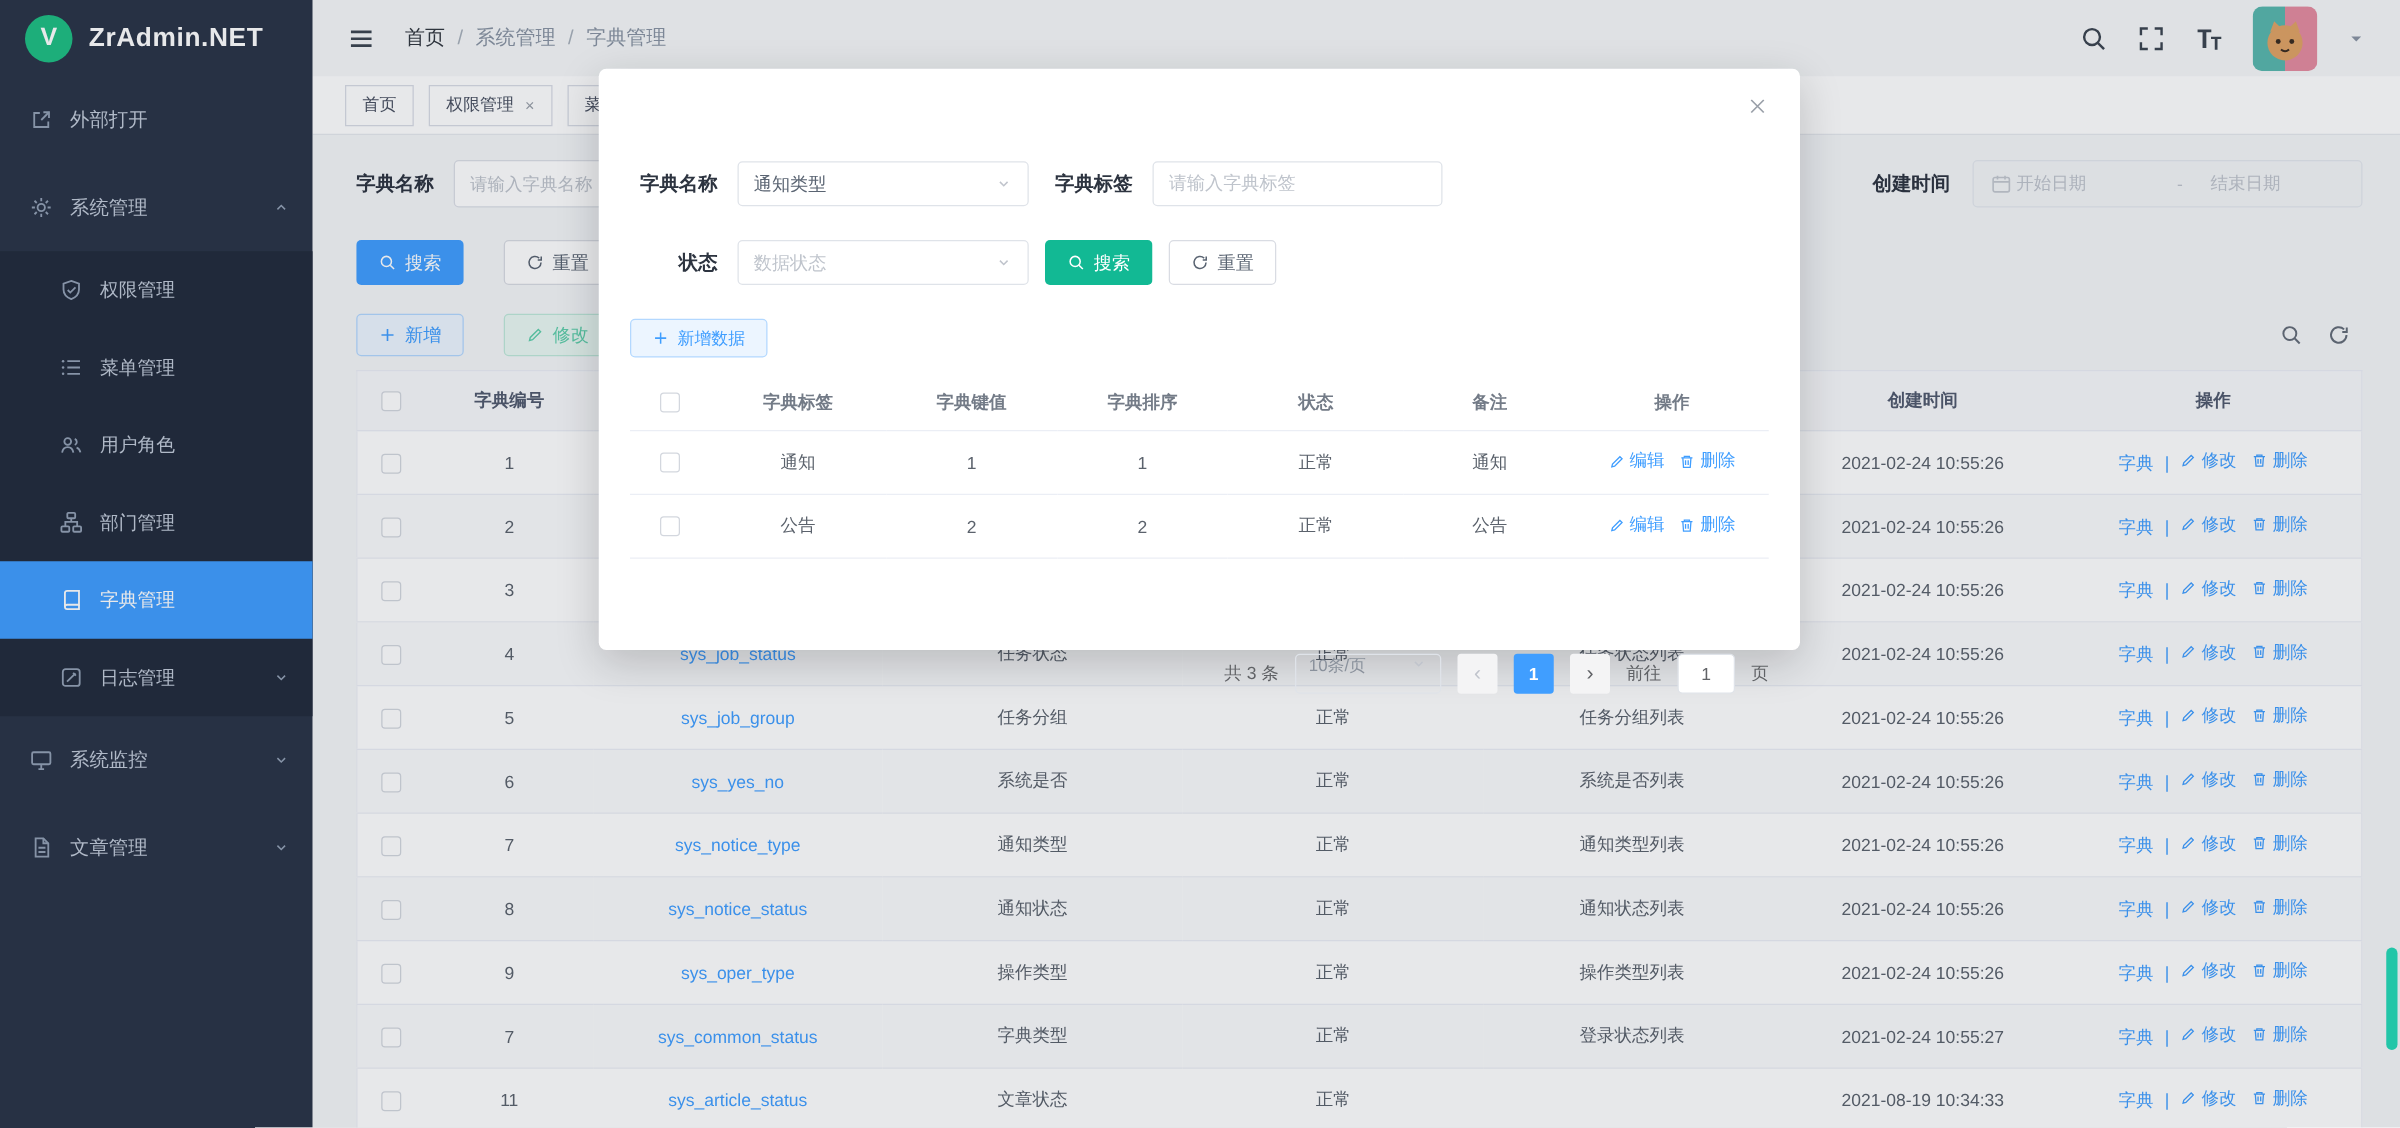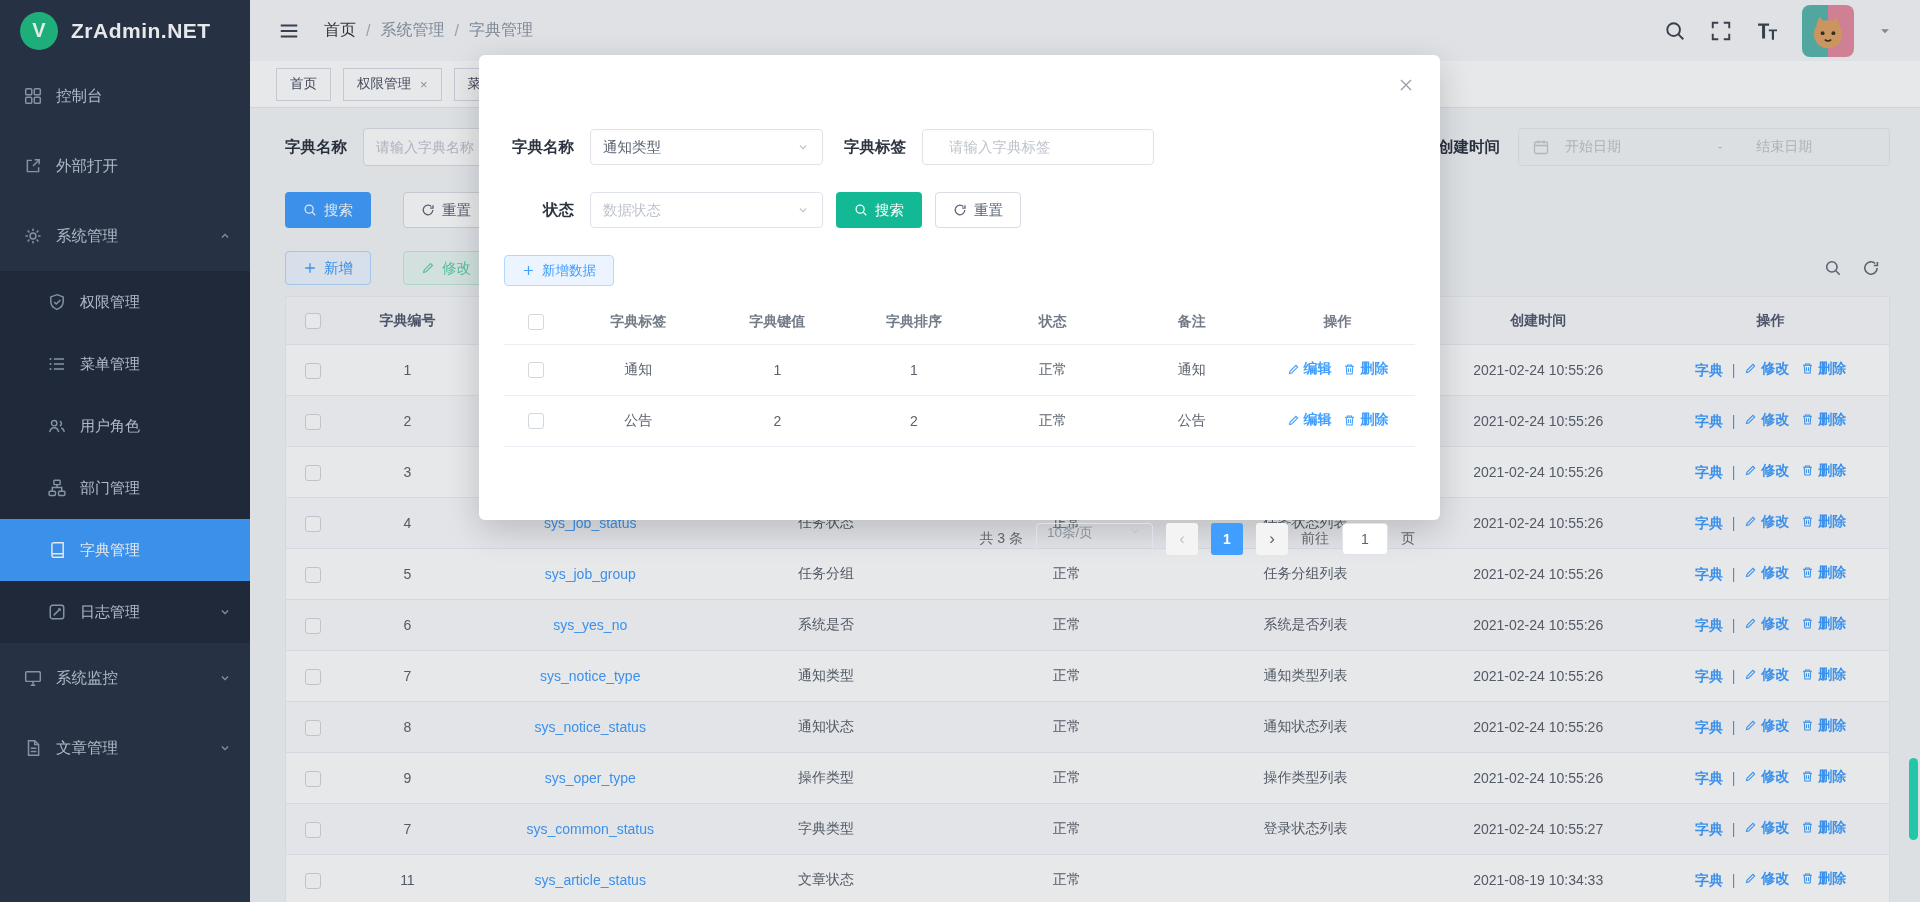--- a/index.html
+++ b/index.html
@@ -41,54 +41,54 @@
   .tab { height:33px; display:inline-flex; align-items:center; gap:9px; padding:0 13px; border:1px solid #d8dce5; background:#fff; font-size:13.5px; color:#495060; cursor:pointer; white-space:nowrap; }
   .tab-close { color:#9aa0a9; font-size:13px; line-height:1; }
 
   
   .content { position:absolute; left:250px; top:108px; right:0; bottom:0; padding:20px 30px 0 35px; }
   .filter-row { height:38px; margin-bottom:26px; display:flex; align-items:center; }
   .flabel { font-weight:bold; font-size:15.5px; color:#2d3440; white-space:nowrap; }
   .tinput { margin-left:16px; width:240px; height:38px; border:1px solid #dcdfe6; border-radius:4px; background:#fff; padding:0 12px; font-size:14px; color:#606266; font-family:inherit; }
   .tinput::placeholder { color:#bfc4cc; }
   .right-filter { margin-left:auto; display:flex; align-items:center; }
-  .daterange { margin-left:18px; width:372px; height:38px; background:#f3f5f7; border:1px solid #e4e8ee; border-radius:4px; display:flex; align-items:center; gap:16px; padding:0 14px; color:#bfc4cc; font-size:14px; }
+  .daterange { margin-left:18px; width:312px; height:38px; background:#f3f5f7; border:1px solid #e4e8ee; border-radius:4px; display:flex; align-items:center; gap:4px; padding:0 14px; color:#bfc4cc; font-size:14px; }
   .daterange .dsep { flex:0 0 auto; color:#bfc4cc; margin:0 18px; }
   .dr-spacer { flex:1; }
 
   .btn { height:36px; border-radius:4px; font-size:14.5px; display:inline-flex; align-items:center; gap:7px; padding:0 17px; border:1px solid transparent; cursor:pointer; background:#fff; font-family:inherit; }
   .btn-blue { background:#409eff; color:#fff; }
   .btn-teal { background:#12b994; color:#fff; }
   .btn-plain { border-color:#d9dce3; color:#5a6472; background:#fff; }
   .btn-plain-primary { background:#ecf5ff; border-color:#b3d8ff; color:#409eff; }
   .btn-plain-teal { background:#e9f8f2; border-color:#bfe9da; color:#5fcfab; }
   .search-row { height:36px; margin-bottom:23px; display:flex; gap:32px; }
   .toolbar { height:34px; margin-bottom:11px; display:flex; gap:32px; align-items:center; }
   .toolbar .btn { height:34px; }
   .tool-icons { margin-left:auto; display:flex; gap:20px; color:#646c78; align-items:center; padding-right:10px; }
 
   table.grid { width:100%; border-collapse:collapse; table-layout:fixed; background:#fff; border:1px solid #ebeef5; font-size:14px; }
   table.grid th { height:48px; background:#f8f9fb; color:#515a6e; font-weight:bold; border-bottom:1px solid #ebeef5; text-align:center; }
   table.grid td { height:51px; text-align:center; border-bottom:1px solid #ebeef5; color:#5b626c; overflow:hidden; white-space:nowrap; }
   table.grid tr:nth-child(even) td { background:#fafbfc; }
   .cb { width:16px; height:16px; border:1px solid #d3d7de; border-radius:3px; background:#fff; display:inline-block; vertical-align:middle; cursor:pointer; }
   .link { color:#409eff; text-decoration:none; cursor:pointer; font-size:14px; display:inline-flex; align-items:center; gap:4px; }
-  .ops .link { margin:0 4px;font-weight:bold; }
+  .ops .link { margin:0 4px; }
   .opsep { color:#409eff; margin:0 1px; }
 
   
   .overlay { position:fixed; inset:0; background:rgba(15,25,45,.10); z-index:40; }
   .modal { position:fixed; left:479px; top:55px; width:961px; height:465px; background:#fff; border-radius:6px; box-shadow:0 10px 34px rgba(0,0,0,.18); z-index:50; }
   .modal-close { position:absolute; top:22px; right:26px; color:#9aa0a9; cursor:pointer; }
   .m-row { position:absolute; display:flex; align-items:center; }
   .m-label { font-weight:bold; font-size:15.5px; color:#2d3440; width:70px; text-align:right; margin-right:16px; white-space:nowrap; }
   .m-select { width:233px; height:36px; border:1px solid #dfe3e9; border-radius:4px; display:flex; align-items:center; justify-content:space-between; padding:0 12px; font-size:14.5px; background:#fff; cursor:pointer; }
   .sel-val { color:#5a6472; }
   .sel-ph { color:#bfc4cc; }
-  .m-input { width:232px; height:36px; border:1px solid #dfe3e9; border-radius:4px; padding:0 26px; font-size:14.5px; color:#606266; font-family:inherit; }
+  .m-input { width:232px; height:36px; border:1px solid #dfe3e9; border-radius:4px; padding:0 12px; font-size:14.5px; color:#606266; font-family:inherit; }
   .m-input::placeholder { color:#bfc4cc; }
   .m-gap { width:13px; }
   table.mgrid { position:absolute; left:25px; top:245px; width:911px; border-collapse:collapse; table-layout:fixed; font-size:14px; }
   table.mgrid th { height:44px; color:#737b87; font-weight:bold; border-bottom:1px solid #ebeef5; text-align:center; }
   table.mgrid td { height:51px; text-align:center; border-bottom:1px solid #ebeef5; color:#5b626c; }
   .m-pg { position:absolute; right:25px; top:468px; display:flex; align-items:center; gap:13px; font-size:14px; color:#606266; }
   .pg-size { width:117px; height:32px; border:1px solid #dfe3e9; border-radius:4px; display:flex; align-items:flex-start; justify-content:space-between; padding:0 10px; font-size:13.5px; color:#8a919c; cursor:pointer; }
   .pg-btn { min-width:32px; height:32px; border-radius:3px; background:#f4f4f5; display:flex; align-items:center; justify-content:center; font-size:17px; color:#606266; cursor:pointer; }
   .pg-dis { color:#c0c4cc; }
   .pg-active { background:#409eff; color:#fff; font-weight:bold; font-size:14px; }
@@ -214,26 +214,20 @@
     <symbol id="i-burger" viewBox="0 0 16 16" fill="none" stroke="currentColor" stroke-width="1.5">
         <path d="M2 4h12M2 8h12M2 12h12"></path>
       </symbol>
   </defs>
 </svg>
 
 <div class="sidebar">
   <div class="logo">
     <div class="logo-badge">V</div>
     <div class="logo-text">ZrAdmin.NET</div>
-  </div>
-  <div class="menu-item">
-    <svg class="ic mi-icon">
-        <use href="#i-grid"></use>
-      </svg>
-    <span>控制台</span>
   </div>
   <div class="menu-item">
     <svg class="ic mi-icon">
         <use href="#i-external"></use>
       </svg>
     <span>外部打开</span>
   </div>
   <div class="menu-item">
     <svg class="ic mi-icon">
         <use href="#i-gear"></use>

